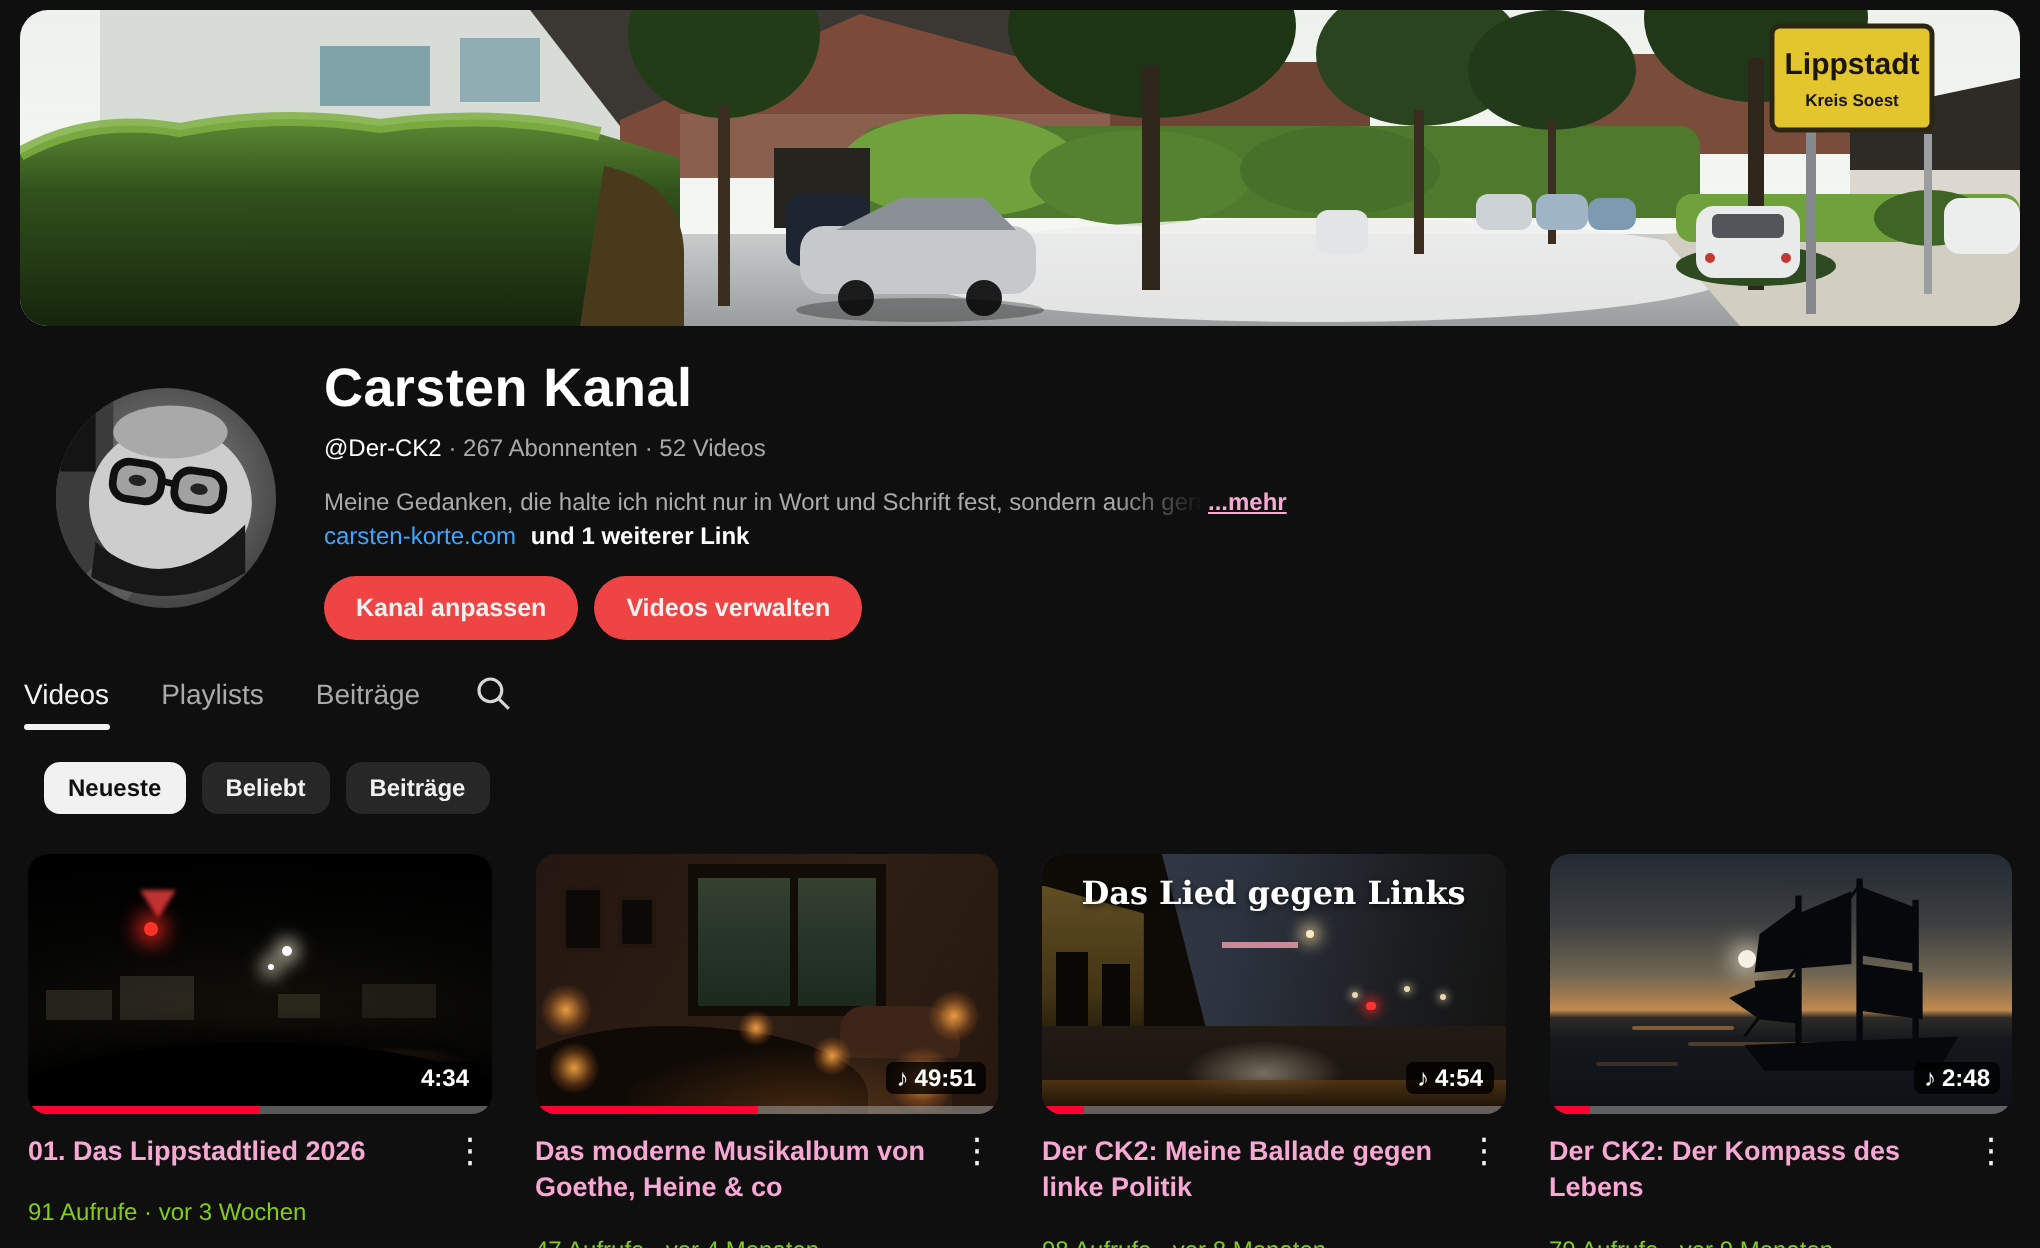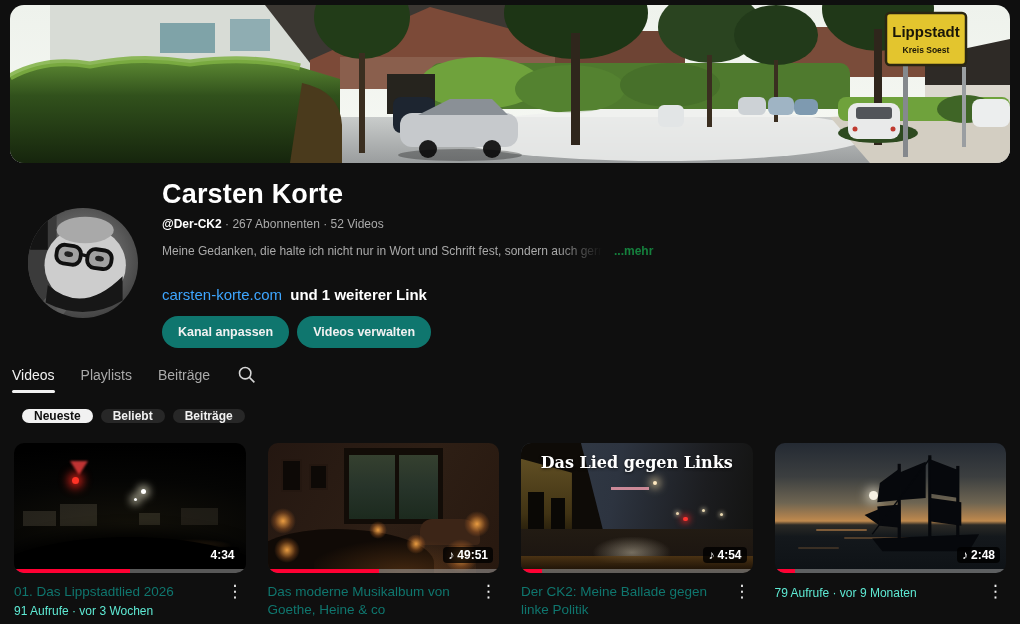--- a/index.html
+++ b/index.html
@@ -11,64 +11,64 @@
                  position:relative; background:#000; }
   .banner-wrap svg { display:block; width:100%; height:100%; }
 
   
   .channel-header { display:flex; align-items:center; gap:24px; padding:14px 0 0 28px; }
   .avatar { width:110px; height:110px; border-radius:50%; overflow:hidden; flex:0 0 auto; }
   .avatar svg { display:block; width:100%; height:100%; }
   .channel-info { padding-top:2px; }
   .channel-title { font-size:27px; font-weight:bold; letter-spacing:.2px; color:#fff; }
   .channel-meta { margin-top:7px; font-size:12px; color:#aaa; }
-  .channel-meta .handle { color:#fff; font-weight:bold; }
+  .channel-meta .handle { color:#fff; font-weight:normal; }
   .channel-desc { margin-top:13px; font-size:12px; color:#aaa; display:flex; align-items:baseline; }
   .desc-text { display:inline-block; max-width:440px; white-space:nowrap; overflow:hidden;
                -webkit-mask-image:linear-gradient(to right,#000 calc(100% - 46px),transparent);
                mask-image:linear-gradient(to right,#000 calc(100% - 46px),transparent); }
-  .desc-more { color:#15803d; font-weight:bold; margin-left:12px; cursor:pointer; }
-  .channel-links { margin-top:28px; font-size:15px; }
+  .desc-more { color:#f9a8d4; font-weight:bold; margin-left:2px; cursor:pointer;text-decoration:underline; }
+  .channel-links { margin-top:3px; font-size:12px; }
   .link-main { color:#3ea6ff; text-decoration:none; cursor:pointer; }
   .link-rest { color:#fff; font-weight:bold; margin-left:4px; cursor:pointer; }
   .header-buttons { margin-top:13px; display:flex; gap:8px; }
-  .btn { background:#0f766e; color:#f1f1f1; border:none; height:32px; padding:0 16px;
+  .btn { background:#ef4444; color:#f1f1f1; border:none; height:32px; padding:0 16px;
          border-radius:17px; font-size:12.5px; font-weight:bold; cursor:pointer;
          font-family:"Liberation Sans",sans-serif; }
 
   
   .tabs { display:flex; align-items:center; gap:26px; padding:16px 0 0 12px; }
   .tab { font-size:14px; color:#aaa; padding-bottom:10px; position:relative; cursor:pointer; }
   .tab.active { color:#f1f1f1; font-weight:normal; }
   .tab.active::after { content:""; position:absolute; left:0; right:0; bottom:0;
                        height:3px; background:#f1f1f1; border-radius:2px; }
   .tab-search { padding-bottom:10px; cursor:pointer; display:flex; align-items:center; }
 
   
   .chips { display:flex; gap:8px; padding:14px 0 0 22px; }
   .chip { background:#272727; color:#f1f1f1; font-size:12px; font-weight:bold;
-          height:14px; display:flex; align-items:center; padding:0 12px;
+          height:26px; display:flex; align-items:center; padding:0 12px;
           border-radius:8px; cursor:pointer; }
   .chip.active { background:#f1f1f1; color:#0f0f0f; }
 
   
   .grid { display:grid; grid-template-columns:repeat(4,1fr); gap:22px; padding:20px 14px 0; }
   .thumb { position:relative; aspect-ratio:16/9; border-radius:10px; overflow:hidden;
            background:#000; cursor:pointer; }
   .dur { position:absolute; right:6px; bottom:10px; background:rgba(0,0,0,.8);
          color:#fff; font-size:12px; font-weight:bold; padding:1px 5px; border-radius:4px;
          display:flex; align-items:flex-start; gap:3px; z-index:5; }
   .dur .note:empty { display:none; }
   .progress-track { position:absolute; left:0; right:0; bottom:0; height:4px;
                     background:rgba(160,160,160,.55); z-index:4; }
   .progress-fill { height:100%; background:#ff0033; width:0; }
   .card-body { display:flex; margin-top:10px; gap:6px; }
   .card-text { flex:1; min-width:0; }
-  .v-title { font-size:13.5px; font-weight:normal; color:#0f766e; line-height:1.35; cursor:pointer; }
-  .v-meta { font-size:12px; color:#5eead4; margin-top:3px; }
+  .v-title { font-size:13.5px; font-weight:bold; color:#f9a8d4; line-height:1.35; cursor:pointer; }
+  .v-meta { font-size:12px; color:#84cc16; margin-top:14px; }
   .menu-dots { color:#f1f1f1; font-size:17px; line-height:1; cursor:pointer; padding:0 2px; }
 
   
   .t1 { background:radial-gradient(120% 60% at 50% 62%, #121009 0%, #050504 55%, #000 100%); }
   .t1 .bld { position:absolute; background:rgba(210,195,160,.14); }
   .t1 .b1 { left:4%; top:52%; width:14%; height:12%; }
   .t1 .b2 { left:20%; top:47%; width:16%; height:17%; }
   .t1 .b3 { left:54%; top:54%; width:9%; height:9%; }
   .t1 .b4 { left:72%; top:50%; width:16%; height:13%; opacity:.7; }
   .t1 .tl-red { position:absolute; left:25%; top:26%; width:7px; height:7px; border-radius:50%;
@@ -265,21 +265,21 @@
         <rect x="26" y="34" width="22" height="17" rx="7" transform="rotate(8 37 42)"></rect>
         <rect x="54" y="38" width="22" height="17" rx="7" transform="rotate(8 65 46)"></rect>
       </g>
       <line x1="47" y1="42" x2="55" y2="44" stroke="#101010" stroke-width="3"></line>
       <ellipse cx="37" cy="42" rx="4" ry="2.5" fill="#222" transform="rotate(8 37 42)"></ellipse>
       <ellipse cx="65" cy="46" rx="4" ry="2.5" fill="#222" transform="rotate(8 65 46)"></ellipse>
     </svg>
   </div>
 
   <div class="channel-info">
-    <div class="channel-title">Carsten Korte</div>
+    <div class="channel-title">Carsten Kanal</div>
     <div class="channel-meta">
       <span class="handle">@Der-CK2</span>
       <span>·</span>
       <span>267 Abonnenten</span>
       <span>·</span>
       <span>52 Videos</span>
     </div>
     <div class="channel-desc">
       <span class="desc-text">Meine Gedanken, die halte ich nicht nur in Wort und Schrift fest, sondern auch gern mal in</span>
       <span class="desc-more">...mehr</span>
@@ -434,19 +434,20 @@
       <div class="dur">
         <span class="note">♪</span>
         <span>2:48</span>
       </div>
       <div class="progress-track">
         <div class="progress-fill" style="width: 9%;"></div>
       </div>
     </div>
     <div class="card-body">
       <div class="card-text">
+        <div class="v-title">Der CK2: Der Kompass des Lebens</div>
         <div class="v-meta">79 Aufrufe · vor 9 Monaten</div>
       </div>
       <div class="menu-dots">⋮</div>
     </div>
   </div>
 
 </div>
 
 </body></html>

